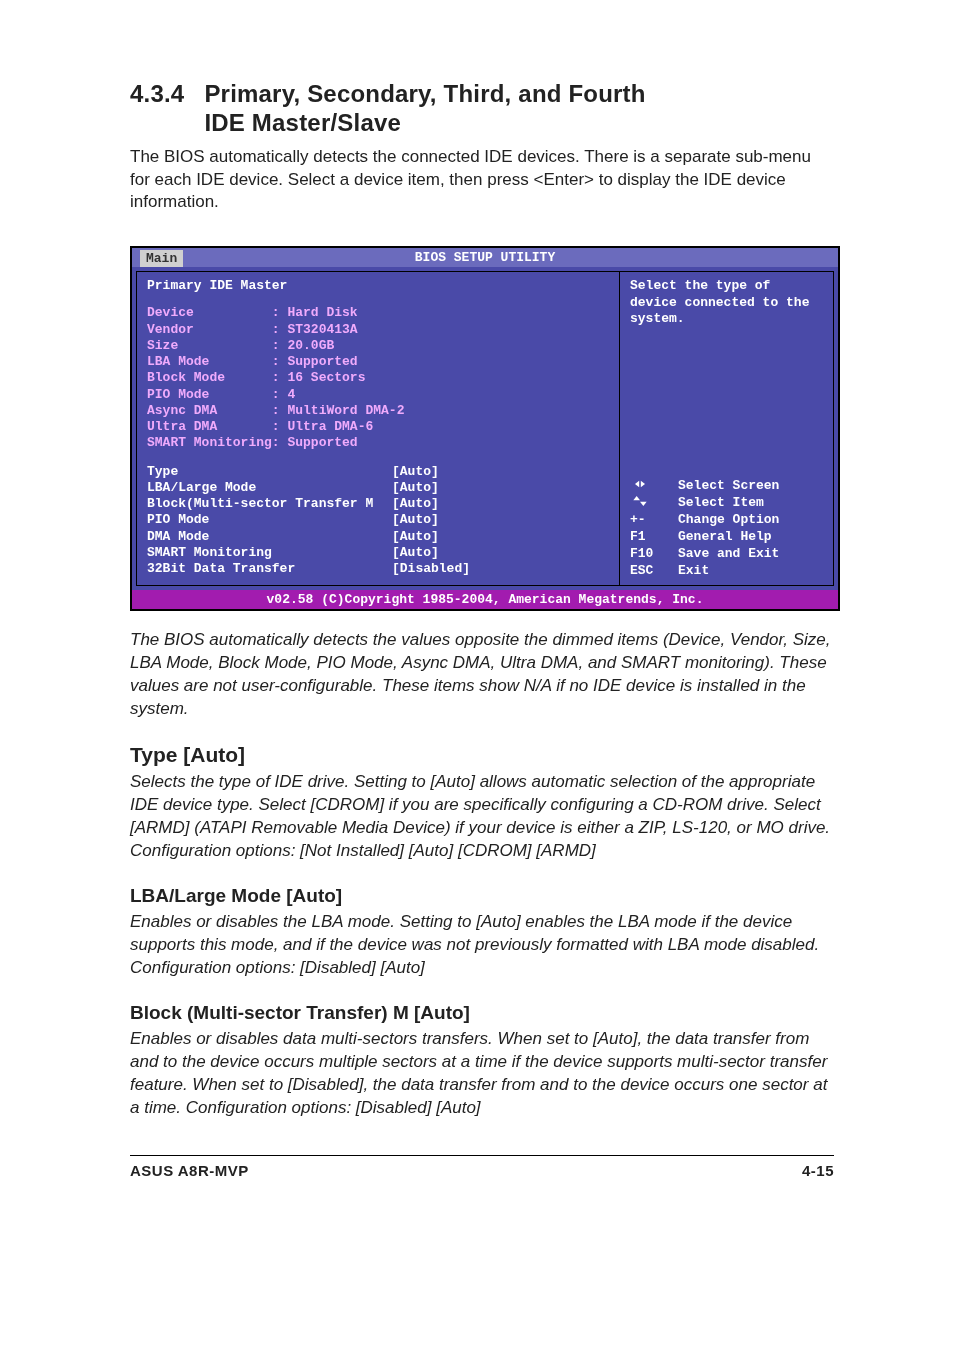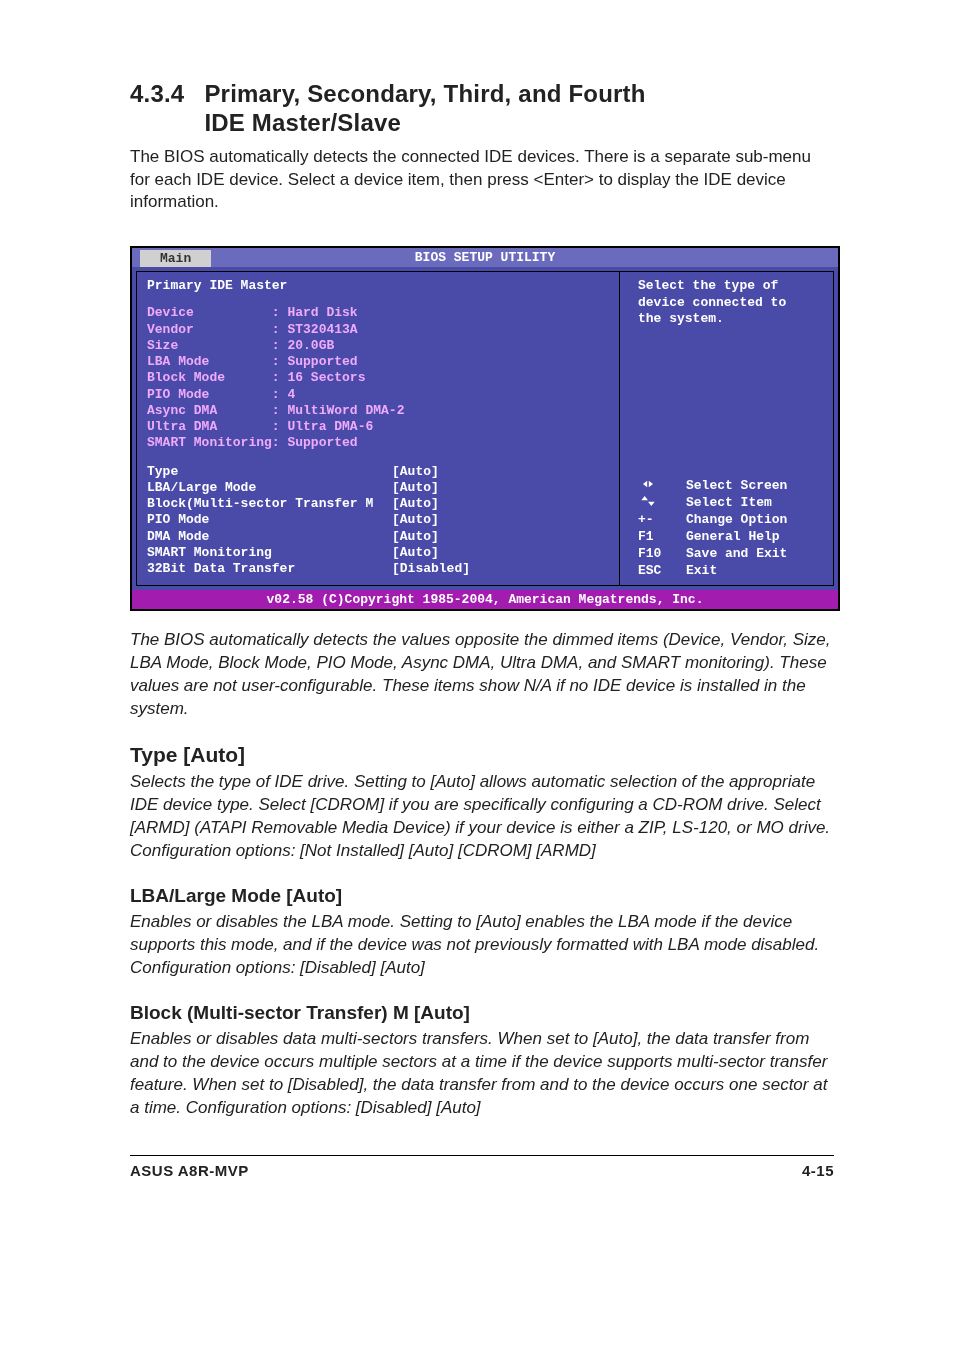--- a/index.html
+++ b/index.html
@@ -4,24 +4,24 @@
 <style>
   * { box-sizing: border-box; margin: 0; padding: 0; }
   html, body { width: 954px; background: #fff; }
   body { padding: 80px 120px 50px 130px; font-family: Arial, Helvetica, sans-serif; color: #222; }
   .section-title { font-weight: 900; font-size: 24px; letter-spacing: 0.2px; display: flex; align-items: flex-start; gap: 20px; margin-bottom: 8px; }
   .section-title .num { flex: 0 0 auto; }
   .section-title .txt { line-height: 1.2; }
   .intro { font-size: 17px; line-height: 1.35; margin-bottom: 32px; }
   .bios { width: 710px; margin: 0 auto 18px auto; border: 2px solid #000; font-family: "Courier New", monospace; font-size: 13px; font-weight: bold; color: #fff; }
   .bios-top { background: #6b6bbd; text-align: center; position: relative; padding: 2px 0; color: #fff; }
-  .tab { position: absolute; left: 8px; top: 2px; background: #d0d0d0; color: #333; padding: 1px 20px; }
+  .tab { position: absolute; left: 8px; top: 2px; background: #d0d0d0; color: #333; padding: 1px 6px; }
   .bios-body { display: flex; background: #4a4aa8; }
   .left-pane { flex: 1 1 auto; border: 1px solid #000; border-right: none; margin: 4px 0 4px 4px; padding: 6px 10px 8px 10px; min-height: 260px; }
-  .right-pane { flex: 0 0 215px; border: 1px solid #000; margin: 4px 4px 4px 0; padding: 6px 18px; display: flex; flex-direction: column; justify-content: space-between; }
+  .right-pane { flex: 0 0 215px; border: 1px solid #000; margin: 4px 4px 4px 0; padding: 6px 10px; display: flex; flex-direction: column; justify-content: space-between; }
   .panel-title { color: #fff; margin-bottom: 12px; }
   .dim { color: #f0abfc; white-space: pre; line-height: 1.25; font-family: Liberation Mono, monospace; }
   .setting-row { display: flex; color: #fff; line-height: 1.25; }
   .setting-row .lbl { flex: 0 0 245px; white-space: pre; }
   .setting-row .val { flex: 1 1 auto; }
   .help-text { color: #fff; line-height: 1.25; }
   .keys { color: #fff; line-height: 1.3; }
   .keys .kl { display: flex; gap: 16px; }
   .keys .ki { flex: 0 0 32px; }
   .bios-bottom { background: #a21caf; color: #fff; text-align: center; padding: 2px 0; }

